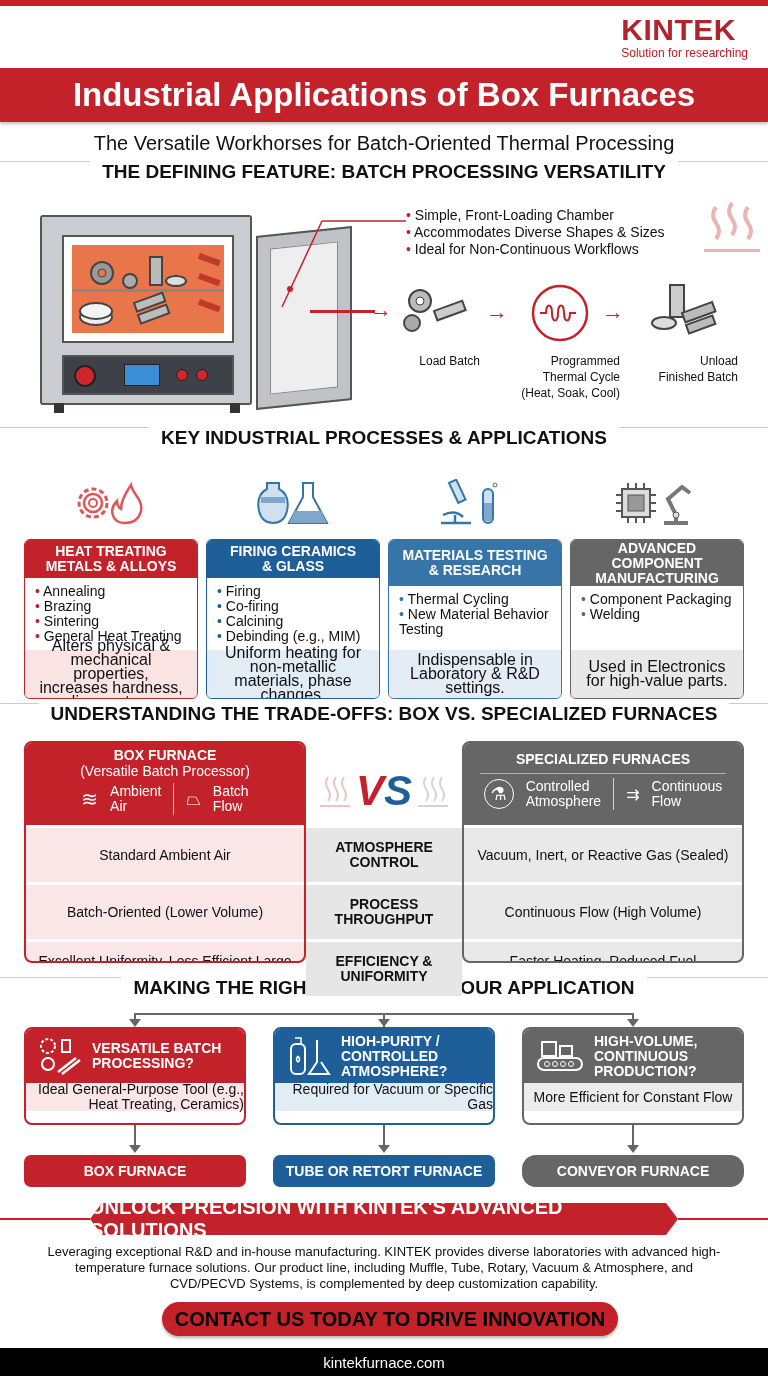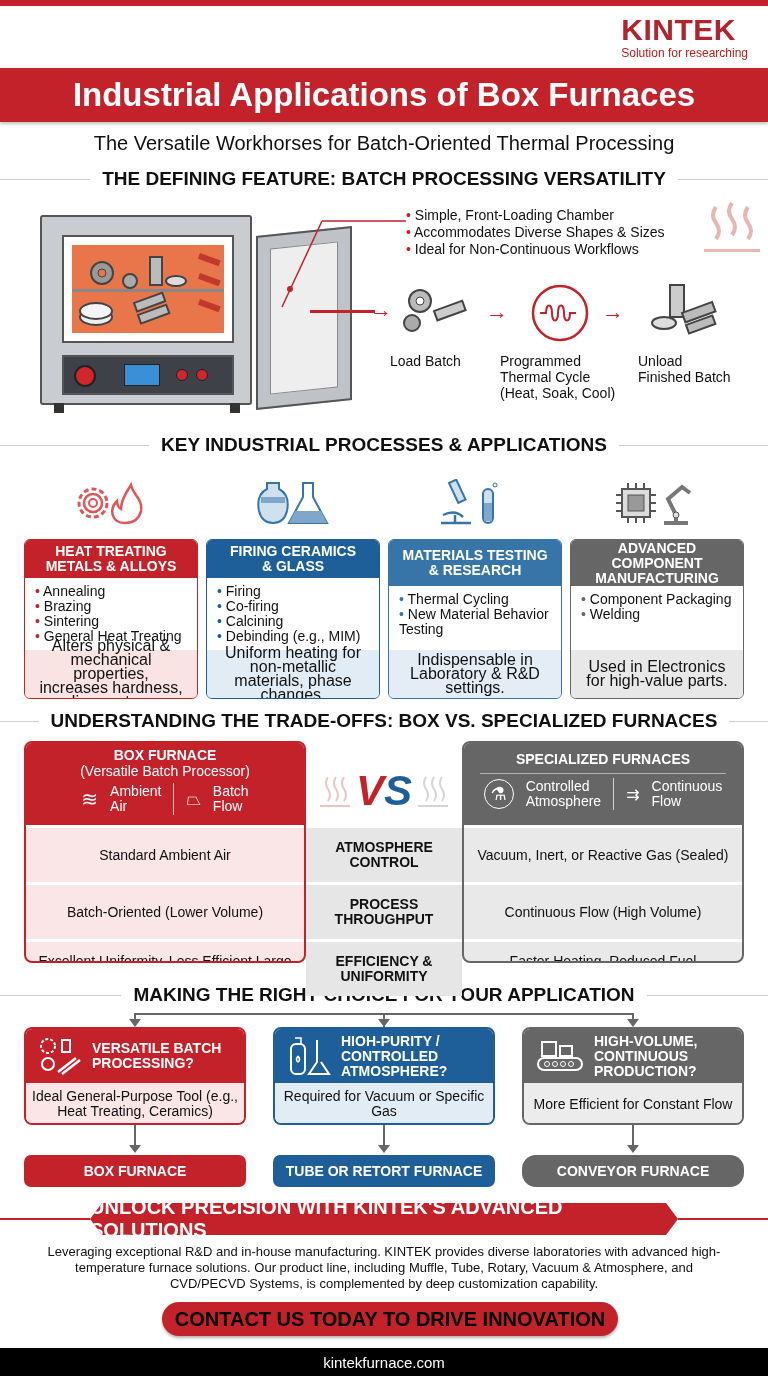--- a/index.html
+++ b/index.html
@@ -5,21 +5,21 @@
   * { box-sizing: border-box; margin: 0; padding: 0; }
   body { width: 768px; height: 1376px; background: #fff; font-family: "Liberation Sans", sans-serif; color: #111; position: relative; overflow: hidden; }
   .topbar { height: 6px; background: #c4222a; }
   .header { height: 62px; position: relative; background: #fff; }
   .logo { position: absolute; right: 20px; top: 8px; text-align: left; }
   .logo .brand { font-size: 30px; font-weight: 700; color: #b3232b; letter-spacing: 0.5px; line-height: 32px; }
   .logo .tag { font-size: 12px; color: #b91c1c; margin-top: 0px; }
   .title-bar { height: 54px; background: #c4222a; display: flex; align-items: center; justify-content: center; box-shadow: 0 2px 3px rgba(0,0,0,0.25); }
   .title-bar h1 { color: #fff; font-size: 33px; font-weight: 700; }
   .subtitle { text-align: center; font-size: 20px; margin-top: 10px; font-weight: 400; }
-  .section-head { display: flex; align-items: center; gap: 12px; margin: 0 0; padding: 0 0; height: 36px; }
+  .section-head { display: flex; gap: 12px; margin: 0 0; padding: 0 0; height: 36px; }
   .section-head .line { flex: 1; height: 1px; background: #ccc; }
   .section-head .txt { font-size: 19px; font-weight: 700; white-space: nowrap; }
 
   
   .batch { position: relative; height: 230px; }
   .furnace { position: absolute; left: 40px; top: 8px; width: 330px; height: 210px; }
   .fbody { position: absolute; left: 0; top: 10px; width: 212px; height: 190px; background: #c9ccd0; border: 2px solid #555; border-radius: 3px; }
   .fwin { position: absolute; left: 20px; top: 18px; width: 172px; height: 108px; background: #fff; border: 2px solid #555; }
   .fcham { position: absolute; left: 8px; top: 8px; right: 8px; bottom: 8px; background: #e8764a; }
   .fshelf { position: absolute; left: 0; right: 0; height: 3px; background: #888; }
@@ -27,21 +27,21 @@
   .fknob { position: absolute; left: 10px; top: 8px; width: 22px; height: 22px; border-radius: 50%; background: #d0262c; border: 2px solid #222; }
   .fscreen { position: absolute; left: 60px; top: 7px; width: 36px; height: 22px; background: #3b8fd6; border: 1px solid #222; }
   .fbtn { position: absolute; top: 12px; width: 12px; height: 12px; border-radius: 50%; background: #d0262c; border: 1px solid #222; }
   .fdoor { position: absolute; left: 216px; top: 26px; width: 96px; height: 174px; background: #bfc3c8; border: 2px solid #555; transform: skewY(-6deg); }
   .fdoor .inner { position: absolute; left: 12px; top: 12px; right: 12px; bottom: 12px; background: #eee; border: 1px solid #888; }
   .feet { position: absolute; top: 198px; width: 10px; height: 10px; background: #333; }
   .bullets { position: absolute; left: 406px; top: 10px; font-size: 14px; line-height: 17px; }
   .bullets li { list-style: none; }
   .bullets li::before { content: "• "; color: #c4222a; }
   .steps { position: absolute; left: 380px; top: 86px; width: 360px; height: 140px; }
-  .step { position: absolute; text-align: left; font-size: 14px; line-height: 16px; }
+  .step { position: absolute; text-align: right; font-size: 12px; line-height: 16px; }
   .arrow { position: absolute; color: #c4222a; font-size: 22px; }
   .heat-deco { position: absolute; right: 8px; top: 0; width: 56px; height: 60px; }
 
   
   .cards { display: flex; gap: 8px; padding: 0 24px; margin-top: 4px; }
   .card { width: 174px; }
   .card .icons { height: 72px; display: flex; align-items: center; justify-content: center; gap: 6px; }
   .card .box { border-radius: 6px; overflow: hidden; border: 1.5px solid; height: 160px; display: flex; flex-direction: column; }
   .card .chead { height: 46px; color: #fff; font-weight: 700; font-size: 14px; text-align: center; display: flex; align-items: center; justify-content: center; line-height: 15px; padding: 0 4px; }
   .card ul { list-style: none; padding: 6px 10px; font-size: 14px; line-height: 15px; flex: 1; background: #fff; }
@@ -67,21 +67,21 @@
   .trow { height: 57px; display: flex; align-items: center; justify-content: center; text-align: center; font-size: 14px; line-height: 15px; border-top: 3px solid #fff; padding: 0 6px; }
   .tmid { position: absolute; left: 306px; width: 156px; top: 84px; }
   .tmid .trow { background: #e6e6e6; font-weight: 700; font-size: 14px; }
   .vs { position: absolute; left: 306px; width: 156px; top: 20px; height: 60px; display: flex; align-items: center; justify-content: center; font-size: 42px; font-weight: 900; font-style: italic; }
   .vs .v { color: #c4222a; } .vs .s { color: #1f5f99; }
 
   
   .choice { position: relative; height: 200px; }
   .qbox { position: absolute; top: 50px; width: 222px; height: 98px; border-radius: 8px; overflow: hidden; border: 2px solid; }
   .qhead { height: 54px; color: #fff; font-weight: 700; font-size: 14px; line-height: 15px; display: flex; align-items: center; gap: 10px; padding: 0 12px; }
-  .qbody { height: 42px; display: flex; align-items: center; justify-content: center; text-align: center; font-size: 14px; line-height: 15px; }
+  .qbody { height: 28px; display: flex; align-items: center; justify-content: center; text-align: right; font-size: 14px; line-height: 15px; }
   .rbtn { position: absolute; top: 178px; width: 222px; height: 32px; border-radius: 7px; color: #fff; font-weight: 700; font-size: 14px; display: flex; align-items: center; justify-content: center; }
   .q-red { border-color: #c4222a; } .q-red .qhead { background: #c4222a; } .q-red .qbody { background: #fae6e6; }
   .q-blue { border-color: #1f5f99; } .q-blue .qhead { background: #1f5f99; } .q-blue .qbody { background: #e2ecf5; }
   .q-gray { border-color: #666; } .q-gray .qhead { background: #666; } .q-gray .qbody { background: #ececec; }
   .conn { position: absolute; background: #666; }
   .arrowhead { position: absolute; width: 0; height: 0; border-left: 6px solid transparent; border-right: 6px solid transparent; border-top: 8px solid #666; }
 
   
   .banner { position: absolute; left: 90px; top: 1203px; width: 588px; height: 32px; background: #c4222a; color: #fff; font-weight: 700; font-size: 20px; display: flex; align-items: center; justify-content: center; clip-path: polygon(12px 0, calc(100% - 12px) 0, 100% 50%, calc(100% - 12px) 100%, 12px 100%, 0 50%); }
   .banner-line { position: absolute; top: 1218px; height: 2px; background: #c4222a; }

